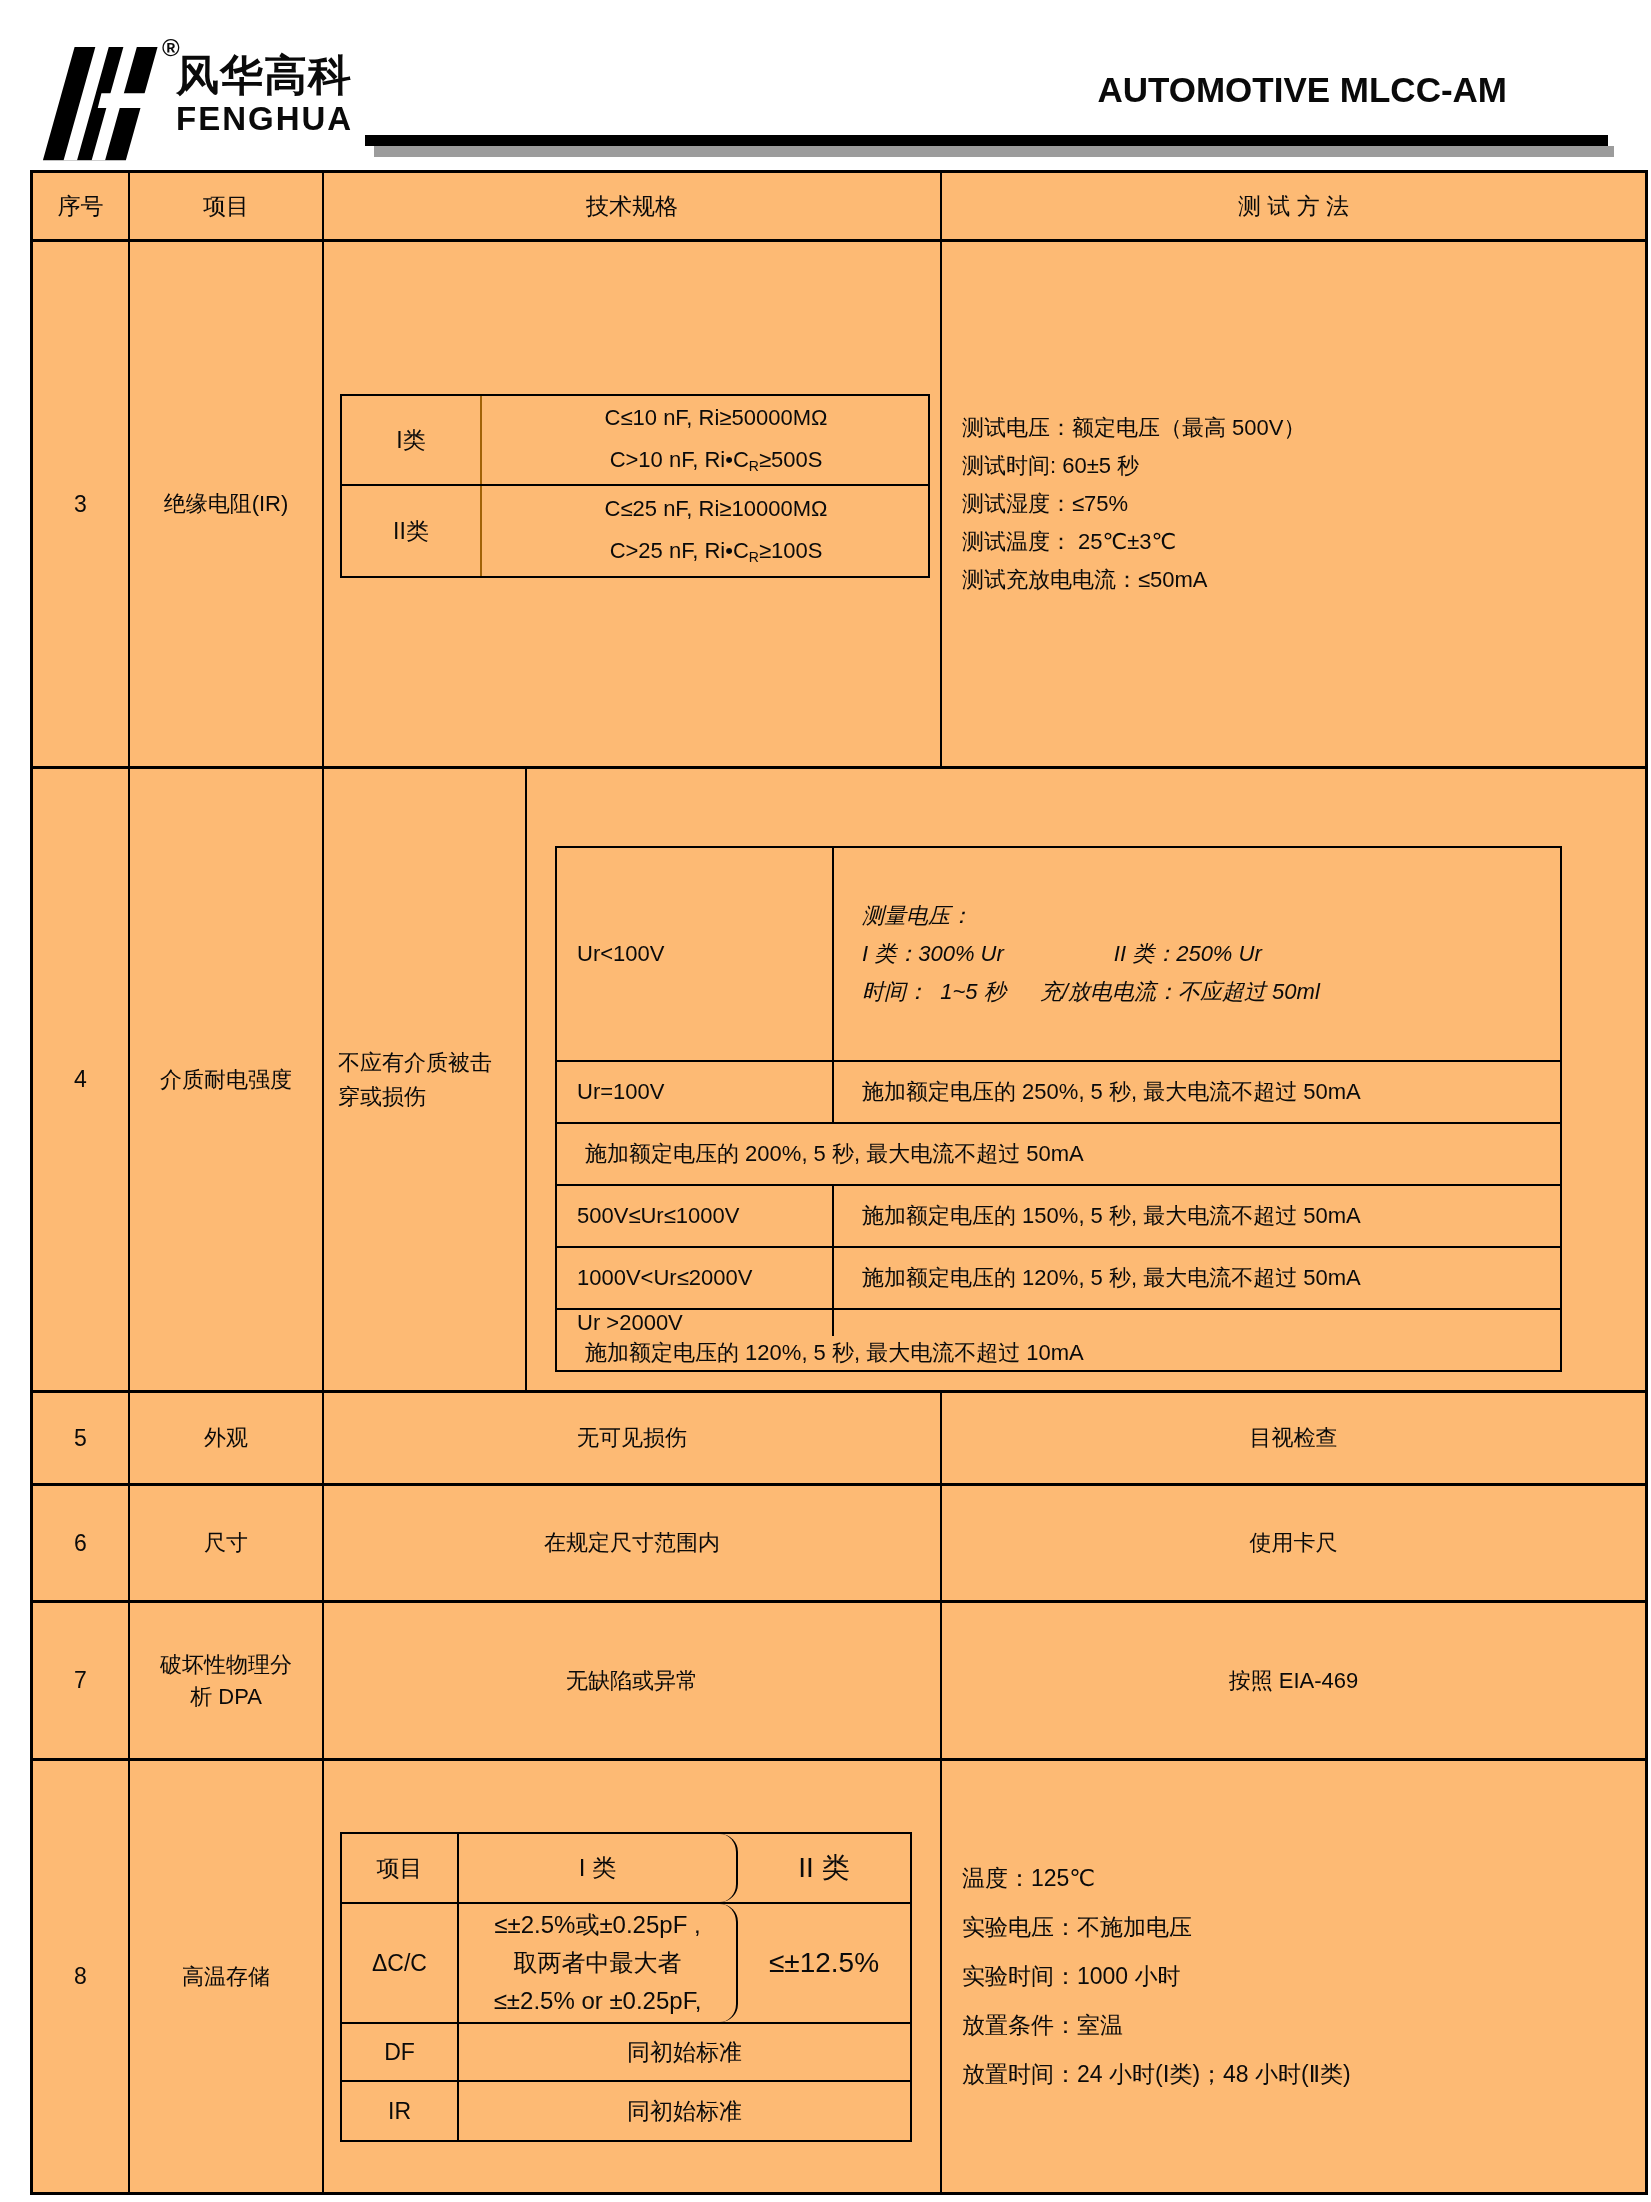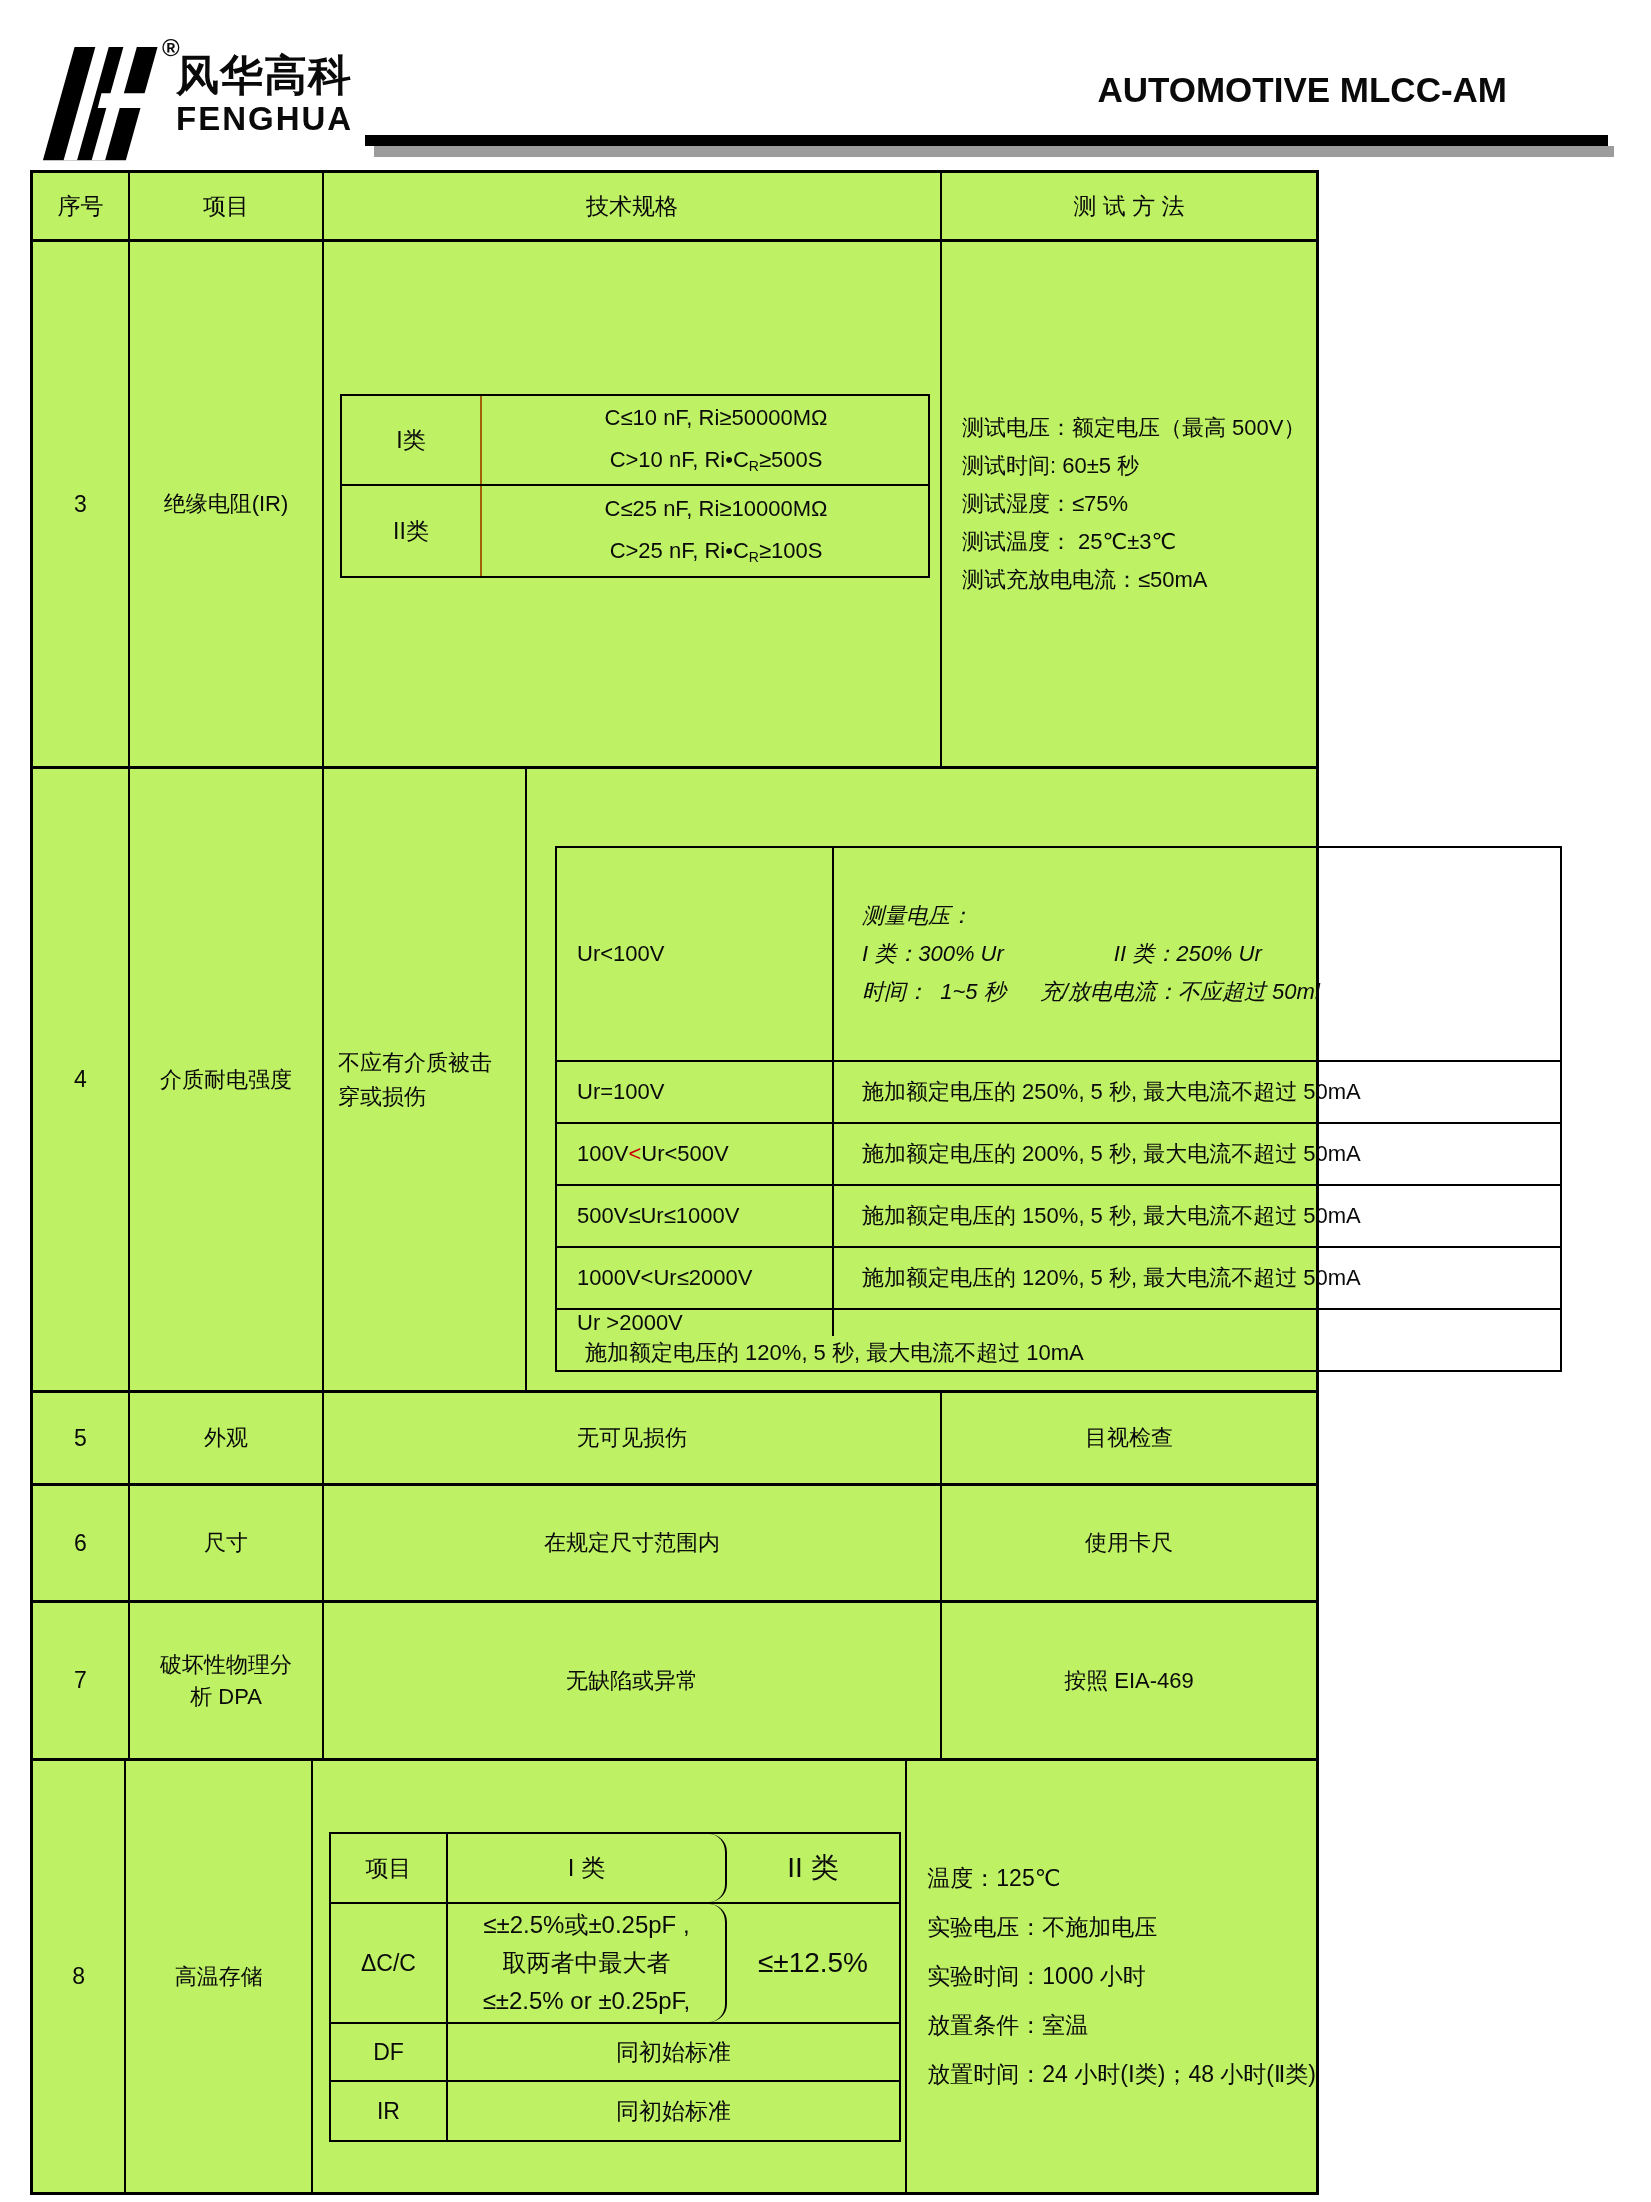--- a/index.html
+++ b/index.html
@@ -16,21 +16,21 @@
   .reg-mark  { position:absolute; left:162px; top:34px; font-size:24px; font-weight:bold; }
   .brand     { position:absolute; left:176px; top:50px; }
   .brand-cn  { font-size:43px; font-weight:bold; letter-spacing:1px; line-height:50px; }
   .brand-en  { font-size:33px; font-weight:bold; letter-spacing:2px; line-height:38px; }
   .doc-title { position:absolute; left:1027px; top:70px; width:480px; text-align:right;
                font-size:35px; font-weight:bold; letter-spacing:0px; }
   .rule-a { position:absolute; left:365px; top:135px; width:1243px; height:11px; }
   .rule-b { position:absolute; left:374px; top:146px; width:1240px; height:11px; }
 
   
-  .tbl { position:absolute; left:30px; top:170px; width:1289px; border:3px solid #000; background:#bef264; }
+  .tbl { position:absolute; left:30px; top:170px; width:1618px; border:3px solid #000; background:#fdba74; }
   .tr  { display:flex; border-bottom:3px solid #000; }
   .tr.last { border-bottom:none; }
   .td  { border-right:2px solid #000; display:flex; align-items:center; justify-content:center;
          text-align:center; font-size:22px; position:relative; }
   .td.endcol { border-right:none; }
   .c1 { width:97px; }
   .c2 { width:194px; }
   .c3 { width:618px; }
   .c4 { flex:1; }
   .c3a { width:203px; }
@@ -152,21 +152,20 @@
               <div class="mline38">测量电压：</div>
               <div class="mline38">I 类：300% Ur　　　　　II 类：250% Ur</div>
               <div class="mline38">时间：  1~5 秒　  充/放电电流：不应超过 50ml</div>
             </div>
           </div>
           <div class="n4row">
             <div class="n4cond"><span>Ur=100V</span><span style="color: rgb(204, 0, 0);"></span><span></span></div>
             <div class="n4desc">施加额定电压的 250%, 5 秒, 最大电流不超过 50mA</div>
           </div>
           <div class="n4row">
-            <div class="n4cond"><span>100V</span><span style="color: rgb(204, 0, 0);">&lt;</span><span>Ur&lt;500V</span></div>
             <div class="n4desc">施加额定电压的 200%, 5 秒, 最大电流不超过 50mA</div>
           </div>
           <div class="n4row">
             <div class="n4cond"><span>500V≤Ur≤1000V</span><span style="color: rgb(204, 0, 0);"></span><span></span></div>
             <div class="n4desc">施加额定电压的 150%, 5 秒, 最大电流不超过 50mA</div>
           </div>
           <div class="n4row">
             <div class="n4cond"><span>1000V&lt;Ur≤2000V</span><span style="color: rgb(204, 0, 0);"></span><span></span></div>
             <div class="n4desc">施加额定电压的 120%, 5 秒, 最大电流不超过 50mA</div>
           </div>

